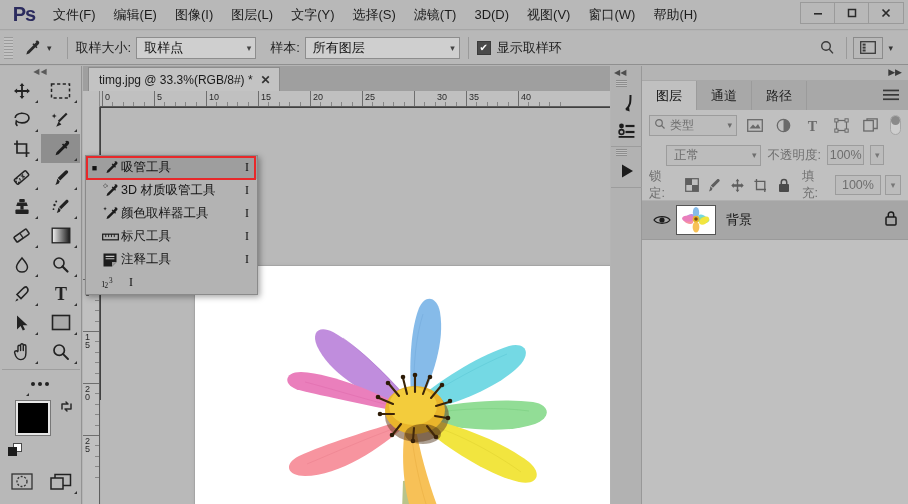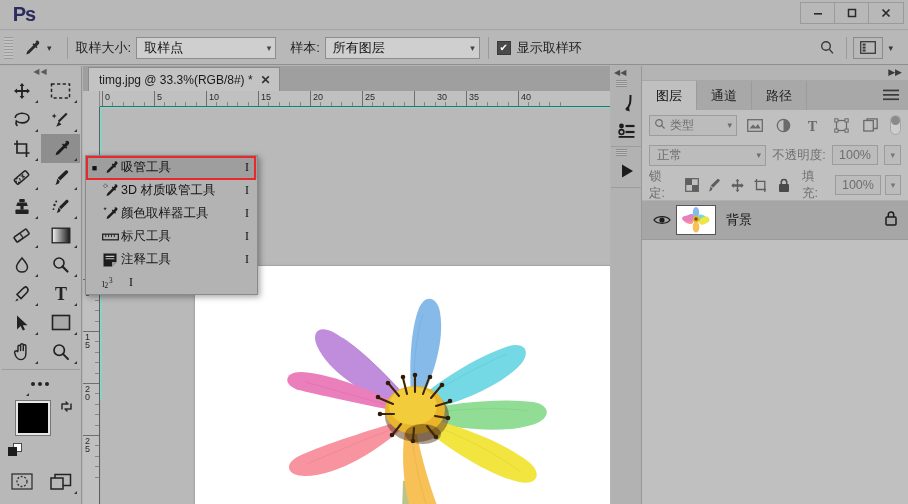--- a/index.html
+++ b/index.html
@@ -45,21 +45,21 @@
   .tool-preview { width:28px; height:26px; display:flex; align-items:center; justify-content:center; }
   .mini-chev { font-size:9px; color:#333; margin:0 7px 0 2px; }
   .vsep { width:1px; height:22px; background:#9a9a9a; margin:0 8px; }
   .opt-label { font-size:13px; color:#222; margin-right:5px; white-space:nowrap; }
   .opt-select {
     height:22px; background:#cfcfcf; border:1px solid #8d8d8d;
     display:flex; align-items:center; justify-content:space-between;
     padding:0 4px 0 7px; font-size:13px; color:#111;
   }
   .opt-select .cv { font-size:9px; color:#444; margin-left:10px; }
-  #sample-size-select { width:140px; }
+  #sample-size-select { width:120px; }
   #sample-select { width:155px; }
   .chk-wrap { display:flex; align-items:center; }
   .chkbox {
     width:14px; height:14px; background:#4a4a4a; border:1px solid #3a3a3a;
     display:flex; align-items:center; justify-content:center;
     color:#fff; font-size:10px; line-height:1; margin-right:6px;
   }
   .obar-right { margin-left:auto; display:flex; align-items:center; padding-right:8px; }
   .icon-btn { width:26px; height:24px; display:flex; align-items:center; justify-content:center; }
   .ws-btn { width:30px; height:22px; border:1px solid #8b8b8b; background:#b8b8b8;
@@ -92,21 +92,21 @@
            background:#fff; border:2px solid #e6e6e6; outline:1px solid #777; z-index:-1; }
   .sw-swap { position:absolute; right:8px; top:2px; font-size:13px; color:#2a2a2a; }
   .sw-def { position:absolute; left:8px; top:46px; width:15px; height:15px; }
   .sw-def i { position:absolute; display:block; }
   .sw-def .b { left:0; top:4px; width:9px; height:9px; background:#1c1c1c; }
   .sw-def .w { left:5px; top:0px; width:9px; height:9px; background:#fff; border:1px solid #4a4a4a; }
   .tb-bottom { display:flex; width:82px; padding-left:2px; }
 
   
   .docwin { position:absolute; left:83px; top:66px; width:527px; height:334px;
-            background:#5eead4; }
+            background:#404040; }
   .tabstrip { height:25px; background:#9f9f9f; display:flex; align-items:flex-end; }
   .doctab {
     height:24px; background:#c3c3c3; border:1px solid #8c8c8c; border-bottom:none;
     display:flex; align-items:center; padding:0 8px 0 10px; font-size:12px;
     color:#1a1a1a; white-space:nowrap; margin-left:5px;
   }
   .doctab .x { margin-left:8px; font-size:12px; font-weight:bold; color:#333; }
   .ruler-h {
     position:absolute; left:0; top:25px; width:527px; height:16px;
     background:#c0c0c0; border-bottom:1px solid #5e5e5e; overflow:hidden;
@@ -192,21 +192,21 @@
     display:flex; align-items:center; padding:0 4px; gap:4px;
     font-size:12px; color:#6c6c6c;
   }
   .filter-select .cv { margin-left:auto; font-size:9px; }
   .fi { width:23px; height:21px; display:flex; align-items:center;
         justify-content:center; color:#6a6a6a; }
   .toggle-pill { width:11px; height:20px; border-radius:6px;
                  background:#cecece; border:1px solid #a6a6a6; position:relative; margin-left:2px; }
   .toggle-pill::before { content:""; position:absolute; left:0px; top:0px;
                  width:9px; height:9px; border-radius:50%; background:#8a8a8a; }
-  .blend-row { height:30px; display:flex; align-items:center; padding:0 7px; gap:6px; }
+  .blend-row { height:30px; display:flex; align-items:center; padding:0 24px; gap:6px; }
   .blend-select {
     width:120px; height:21px; background:#bcbcbc; border:1px solid #9c9c9c;
     display:flex; align-items:center; padding:0 4px 0 7px; font-size:12.5px; color:#6e6e6e;
   }
   .blend-select .cv { margin-left:auto; font-size:9px; }
   .op-label { font-size:12.5px; color:#6e6e6e; white-space:nowrap; }
   .op-val { width:48px; height:20px; background:#bcbcbc; border:1px solid #9c9c9c;
             display:flex; align-items:center; justify-content:center;
             font-size:12.5px; color:#6e6e6e; }
   .op-chev { width:17px; height:20px; border:1px solid #9c9c9c; background:#bcbcbc;
@@ -227,20 +227,33 @@
   .layer-name { font-size:13px; color:#141414; }
   .lock-ic { margin-left:auto; }
 </style>
 </head>
 <body>
 
 <div id="app">
 
   <div class="titlebar">
     <div class="ps-logo">Ps</div>
+    <div class="menu">
+      <div class="menu-item">文件(F)</div>
+      <div class="menu-item">编辑(E)</div>
+      <div class="menu-item">图像(I)</div>
+      <div class="menu-item">图层(L)</div>
+      <div class="menu-item">文字(Y)</div>
+      <div class="menu-item">选择(S)</div>
+      <div class="menu-item">滤镜(T)</div>
+      <div class="menu-item">3D(D)</div>
+      <div class="menu-item">视图(V)</div>
+      <div class="menu-item">窗口(W)</div>
+      <div class="menu-item">帮助(H)</div>
+    </div>
     <div class="winbtns">
       <div class="winbtn">
         <svg width="12" height="12" viewBox="0 0 12 12">
             <rect x="2" y="6" width="8" height="1.6" fill="#2a2a2a"></rect>
           </svg>
       </div>
       <div class="winbtn">
         <svg width="12" height="12" viewBox="0 0 12 12">
             <rect x="2.5" y="2.5" width="7" height="7" fill="none" stroke="#2a2a2a" stroke-width="1.5"></rect>
           </svg>

